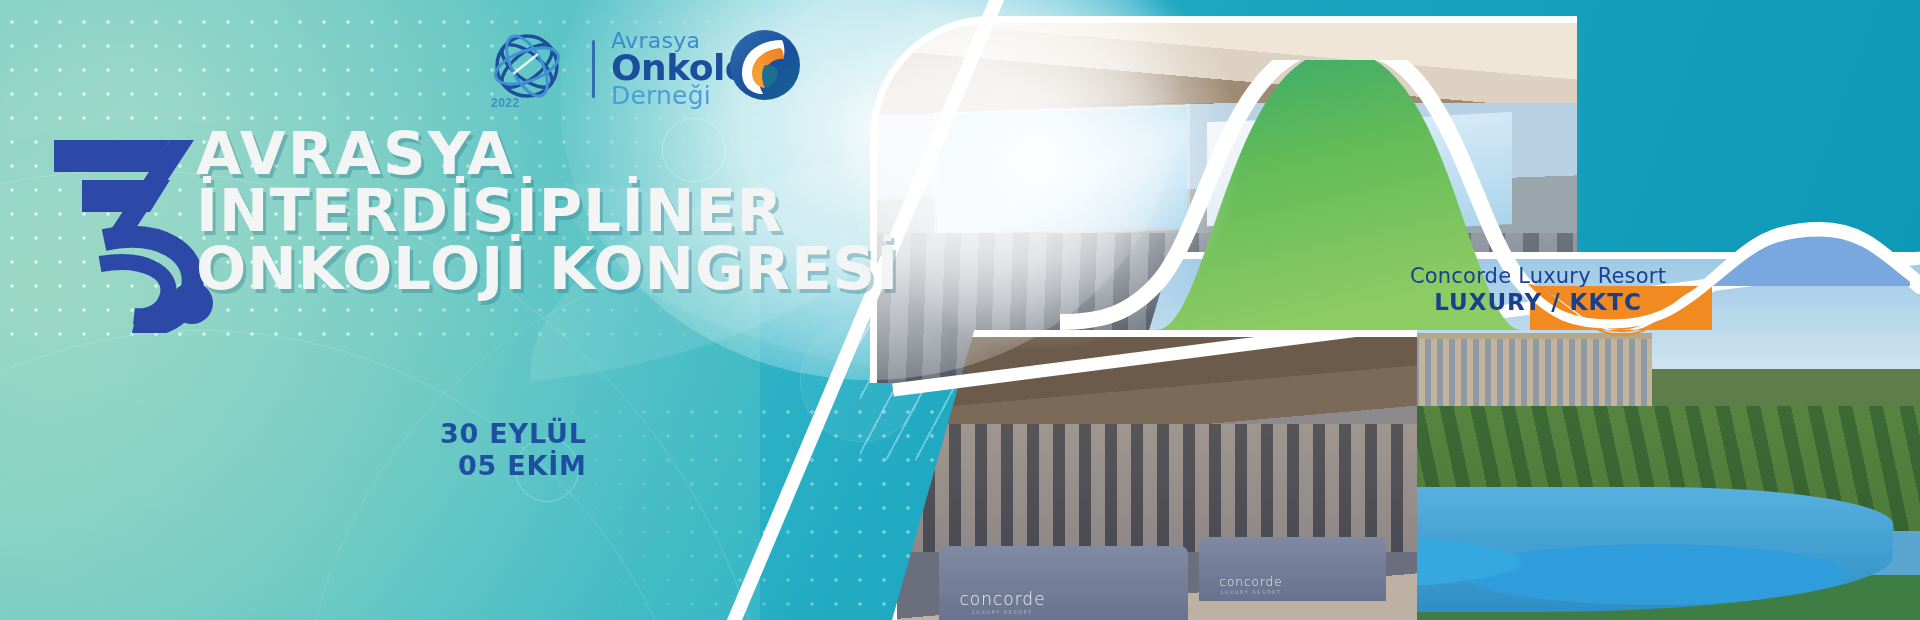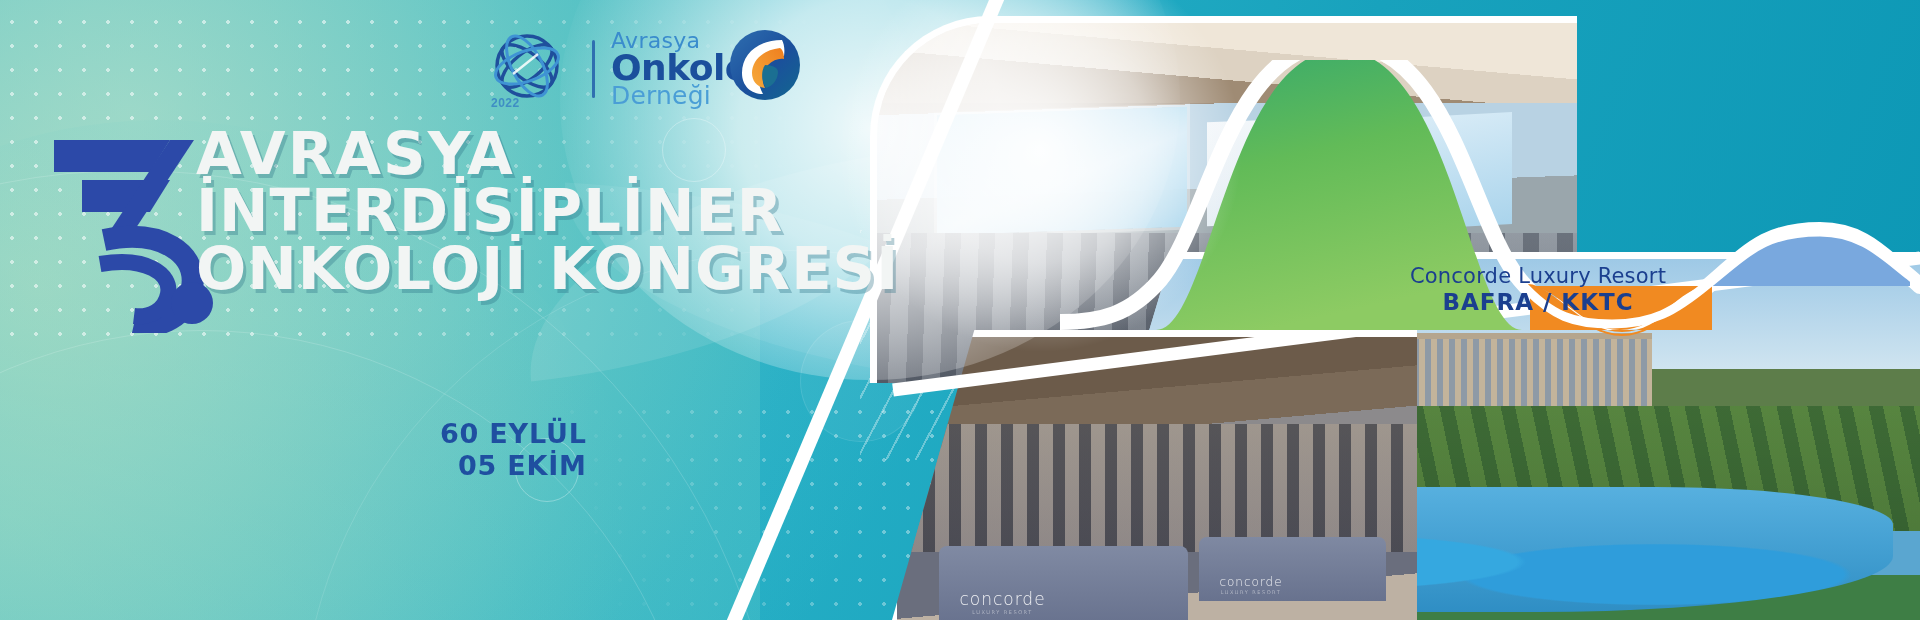--- a/index.html
+++ b/index.html
@@ -357,21 +357,21 @@
       <path d="M470,226 C495,226 522,272 562,272 C602,272 628,226 652,226 L652,270 L470,270 Z" fill="#f18a21"></path>
 
       <path d="M652,226 C688,190 706,172 760,172 C802,172 824,196 850,216 L850,226 Z" fill="#79a8de"></path>
 
       <path d="M0,262 C40,262 70,255 100,222 C150,162 168,-16 280,-16 C392,-16 410,162 460,222 C492,258 516,264 552,264 C592,264 614,252 648,224 C690,190 706,172 760,172 C802,172 824,196 850,216 C856,221 860,224 860,224" fill="none" stroke="#ffffff" stroke-width="9" fill-rule="evenodd"></path>
     </svg>
   </div>
 
   <div class="wave-label">
     <div class="wl1">Concorde Luxury Resort</div>
-    <div class="wl2">BAFRA / KKTC</div>
+    <div class="wl2">LUXURY / KKTC</div>
   </div>
 
   <div class="logo-glow"></div>
   <div class="logo-glow2"></div>
   <div class="circ-sm circ1"></div>
   <div class="circ-sm circ2"></div>
 
   <div class="logo1">
     <div class="mark">
       <svg width="96" height="82" viewBox="0 0 96 82">
@@ -437,18 +437,18 @@
   </div>
 
   <div class="title">
     <div class="l1">AVRASYA</div>
     <div class="l2">İNTERDİSİPLİNER</div>
     <div class="l3">ONKOLOJİ KONGRESİ</div>
   </div>
 
   <div class="dateblk">
     <div class="date-days">
-      <div>60 EYLÜL</div>
+      <div>30 EYLÜL</div>
       <div>05 EKİM</div>
     </div>
   </div>
 
 </div>
 
 </body></html>

